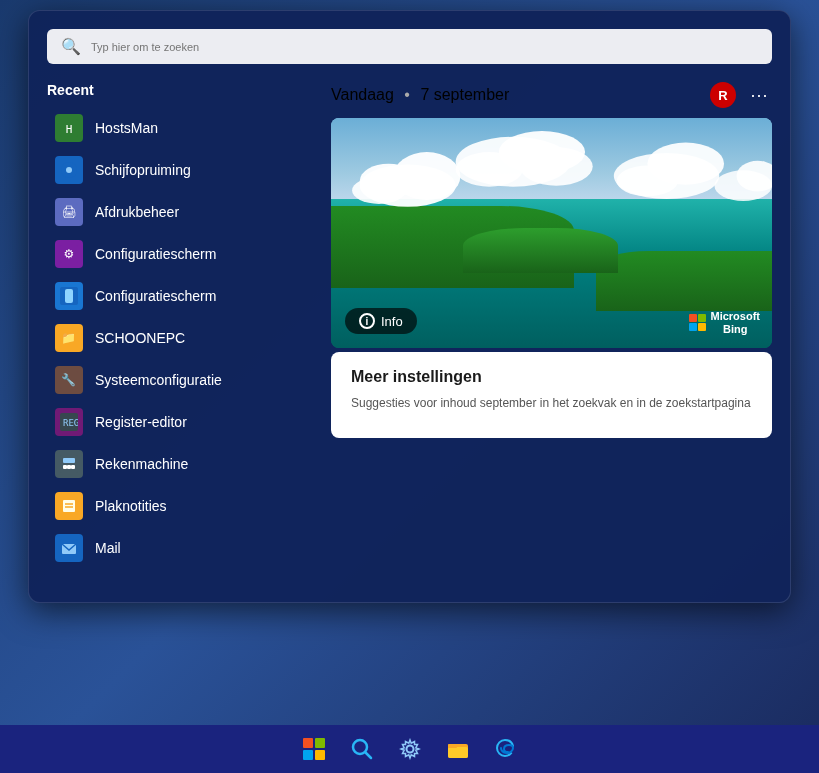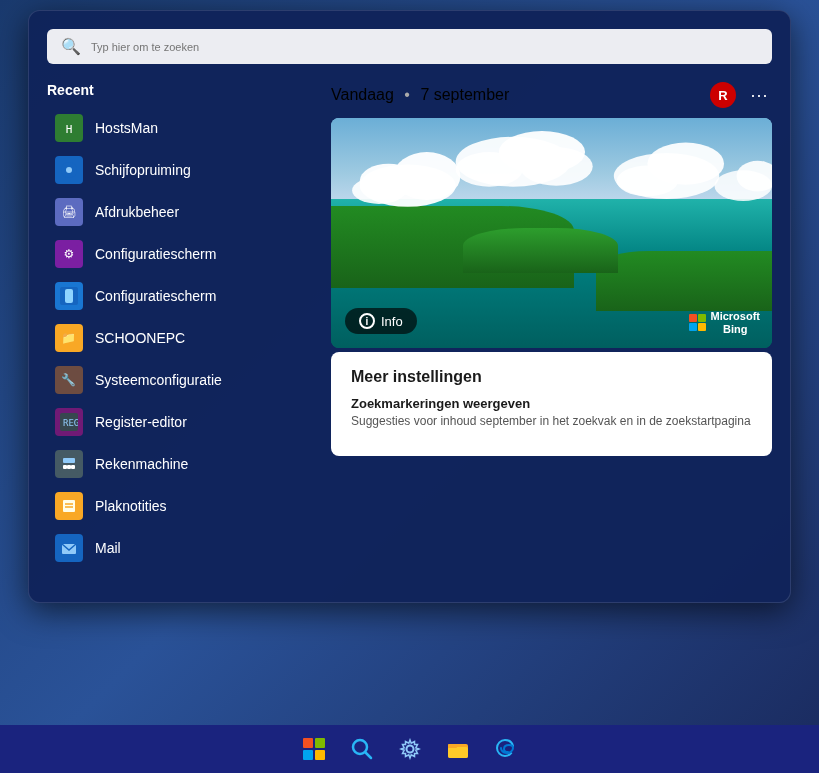--- a/index.html
+++ b/index.html
@@ -551,21 +551,20 @@
               <div class="ms-sq ms-g"></div>
               <div class="ms-sq ms-b"></div>
               <div class="ms-sq ms-y"></div>
             </div>
             <div style="color:#fff;font-size:11px;font-weight:600;line-height:1.2;">Microsoft<br>Bing</div>
           </div>
         </div>
 
         <div class="meer-card">
           <div class="meer-title">Meer instellingen</div>
-          <div class="zoek-label">Zoekmarkeringen weergeven</div>
           <div class="zoek-desc">Suggesties voor inhoud september in het zoekvak en in de zoekstartpagina</div>
         </div>
       </div>
     </div>
   </div>
 
   <div class="taskbar">
     <div class="taskbar-icons">
 
       <div class="taskbar-icon">

